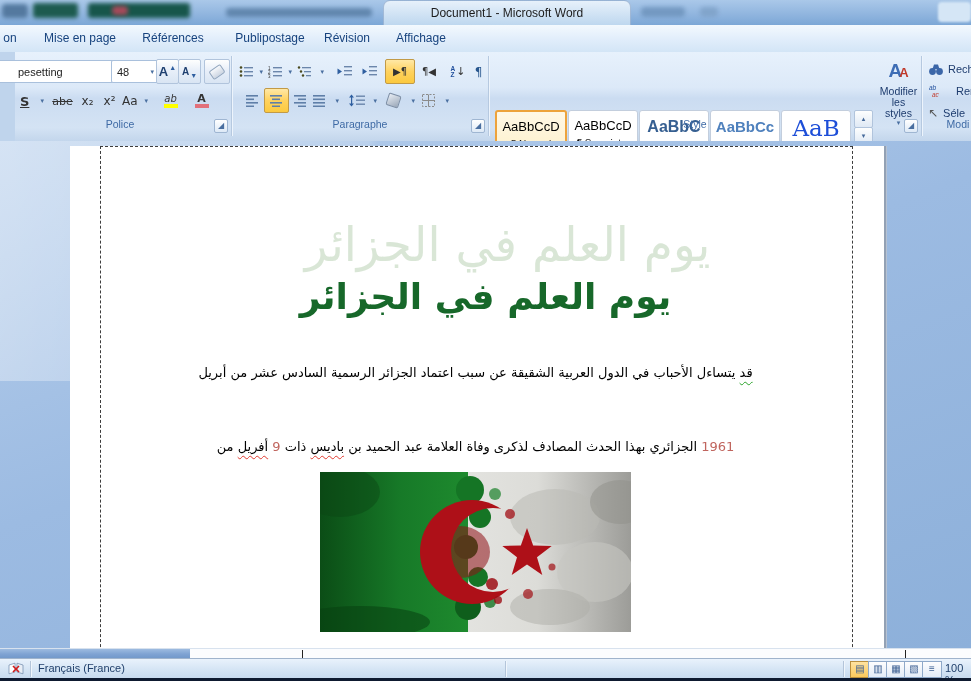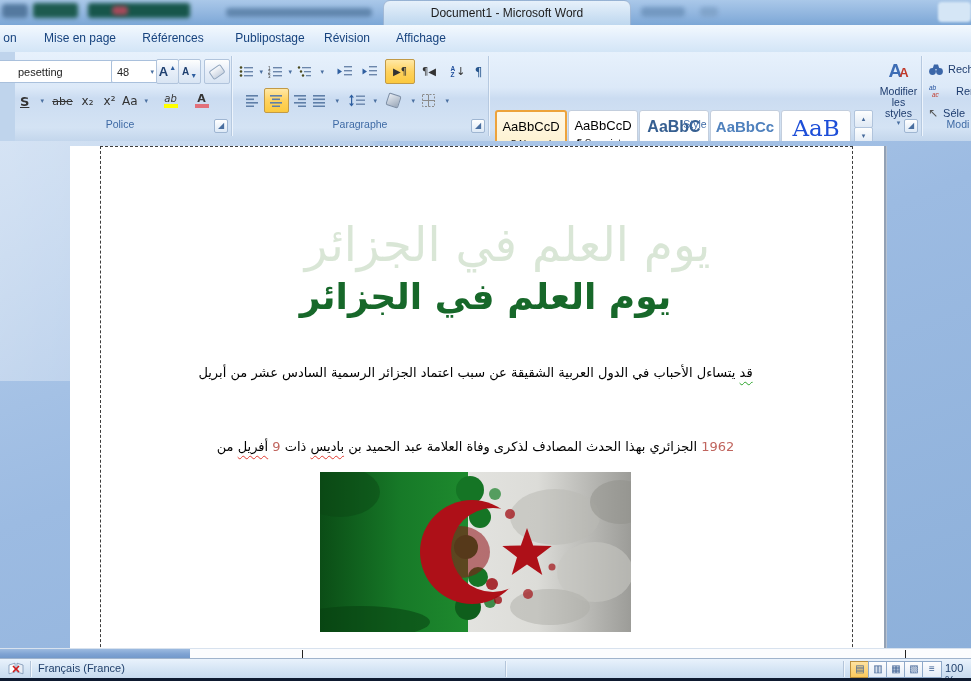--- a/index.html
+++ b/index.html
@@ -344,21 +344,21 @@
   </div>
   <div id="boundary" class="abs"></div>
 
   <div id="ghost-title" class="abs ar">يوم العلم في الجزائر</div>
   <div id="main-title" class="abs ar">يوم العلم في الجزائر</div>
 
   <div class="pline ar" style="top:354px">
     <span class="sq-green">قد</span><span> يتساءل الأحباب في الدول العربية الشقيقة عن سبب اعتماد الجزائر الرسمية السادس عشر من أبريل</span>
   </div>
   <div class="pline ar" style="top:428px">
-    <span class="num">1962</span><span> الجزائري بهذا الحدث المصادف لذكرى وفاة العلامة عبد الحميد بن </span><span class="sq-red">باديس</span><span> ذات </span><span class="num">9</span><span> </span><span class="sq-red">أفريل</span><span>  من</span>
+    <span class="num">1961</span><span> الجزائري بهذا الحدث المصادف لذكرى وفاة العلامة عبد الحميد بن </span><span class="sq-red">باديس</span><span> ذات </span><span class="num">9</span><span> </span><span class="sq-red">أفريل</span><span>  من</span>
   </div>
 
   <div class="abs" style="left:320px;top:472px;width:311px;height:160px">
     <svg width="311" height="160" viewBox="0 0 311 160">
       <defs>
         <linearGradient id="gG" x1="0" y1="0" x2="1" y2="0">
           <stop offset="0" stop-color="#0b4d16"></stop>
             <stop offset="0.55" stop-color="#177a28"></stop>
             <stop offset="1" stop-color="#1e8a2e"></stop>
         </linearGradient>

